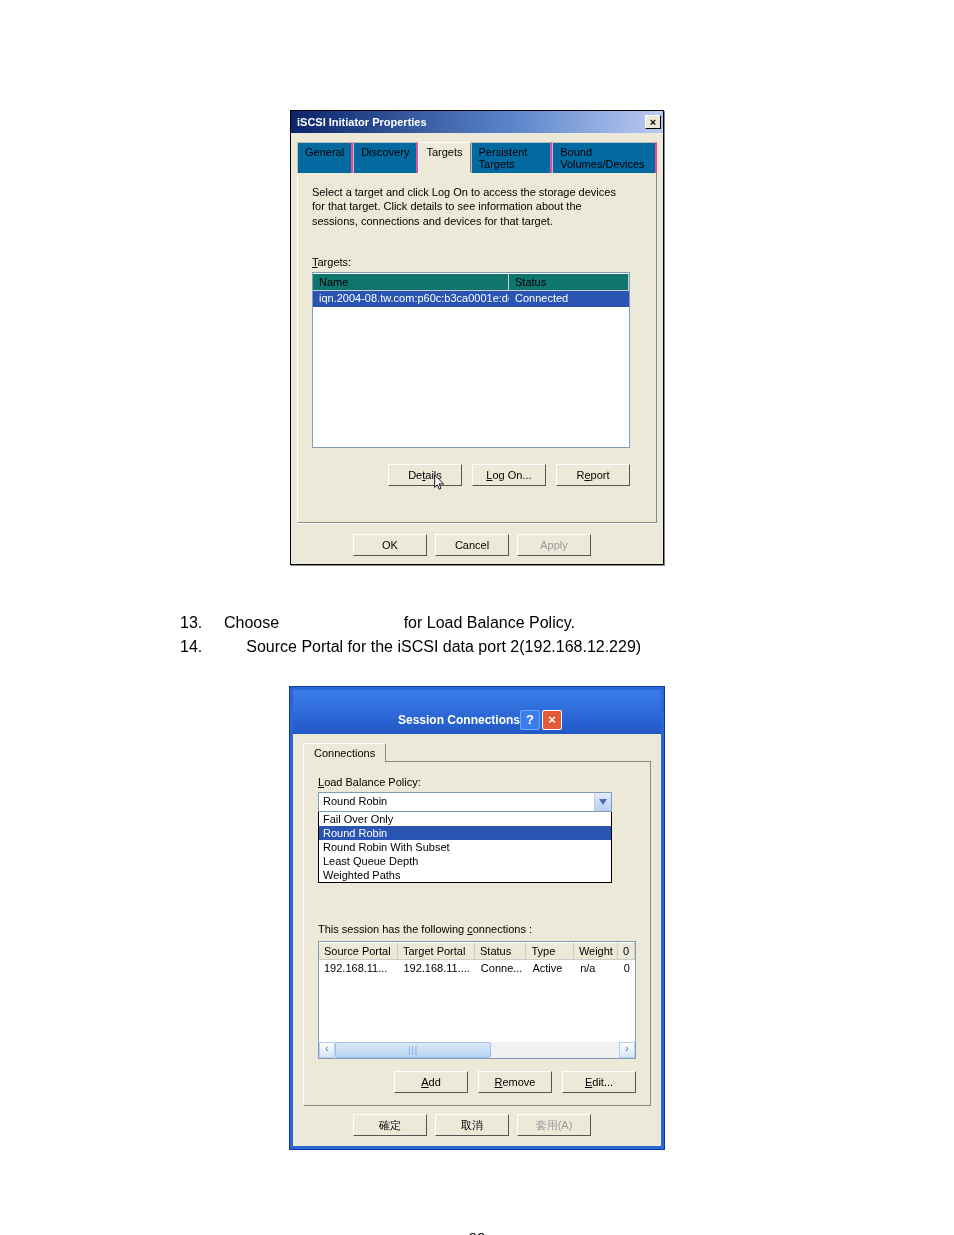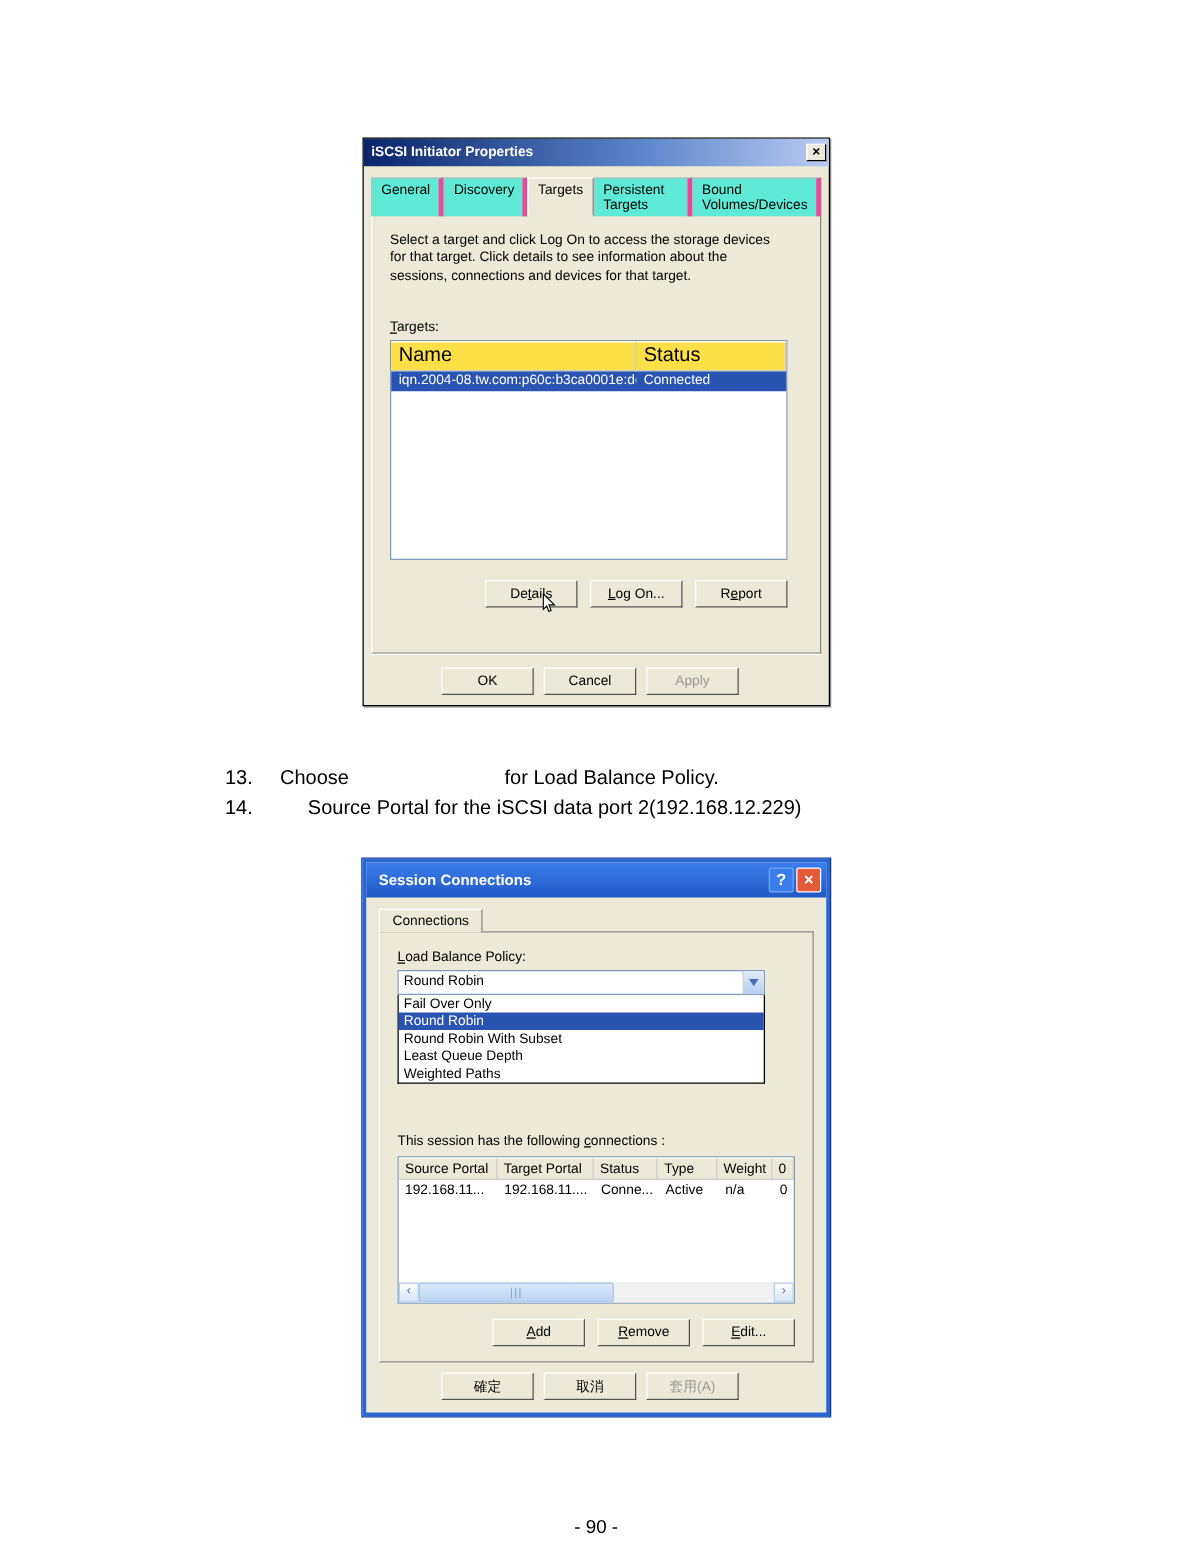--- a/index.html
+++ b/index.html
@@ -49,22 +49,22 @@
   .tabs {
     display: flex;
     border-bottom: 1px solid #888;
     margin-top: 2px;
     font-size: 11px;
   }
   .tab {
     padding: 3px 7px;
     border-top: 1px solid #bbb;
     border-left: 1px solid #bbb;
-    border-right: 4px solid #ec4899;
-    background: #5eead4;
+    border-right: 2px solid #ec4899;
+    background: #0369a1;
     position: relative;
     top: 1px;
     cursor: pointer;
   }
   .tab.active {
     background: #ECE9D8;
     border-top: 1px solid #fff;
     border-left: 1px solid #fff;
     border-right: 1px solid #888;
     border-bottom: 1px solid #ECE9D8;
@@ -81,22 +81,22 @@
   .help-text { font-size: 11px; color: #000; line-height: 1.3; margin-bottom: 28px; }
   .label { font-size: 11px; margin-bottom: 4px; }
   .underline { text-decoration: underline; }
   .listview {
     background: #fff;
     border: 1px solid #7F9DB9;
     height: 176px;
   }
   .listview-head {
     display: flex;
-    font-size: 16px;
-    background: #fde047;
+    font-size: 11px;
+    background: #0f766e;
   }
   .lv-col {
     padding: 2px 6px;
     border-bottom: 1px solid #ccc;
     border-right: 1px solid #ccc;
     border-top: 1px solid #fff;
   }
   .lv-row {
     display: flex;
     background: #2A54B2;
@@ -142,24 +142,24 @@
     width: 374px;
     margin: 0 auto;
     border: 3px solid #2A67D5;
     background: #ECE9D8;
     box-shadow: 0 0 0 1px #0b3b9c;
   }
   .xp-title {
     background: linear-gradient(to bottom, #3B7EEB 0%, #2158C6 100%);
     color: #fff;
     font-weight: bold;
-    padding: 4px 4px 4px 10px;
+    padding: 20px 4px 4px 10px;
     display: flex;
     align-items: center;
-    justify-content: space-between;
+    justify-content: center;
     font-size: 12px;
   }
   .xp-closes { display: flex; gap: 2px; }
   .xp-btn {
     width: 20px;
     height: 20px;
     border: none;
     border-radius: 2px;
     color: #fff;
     font-weight: bold;

